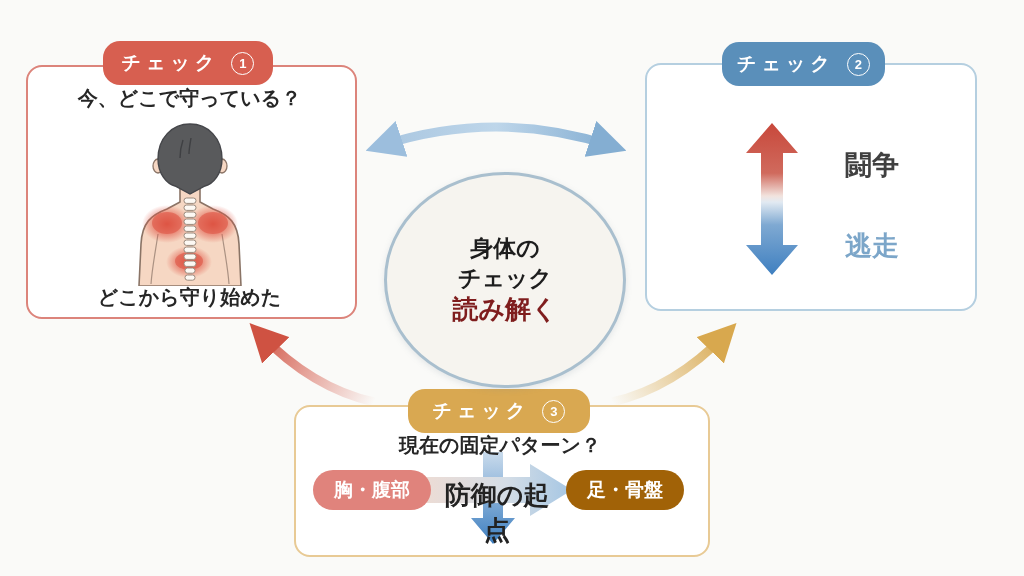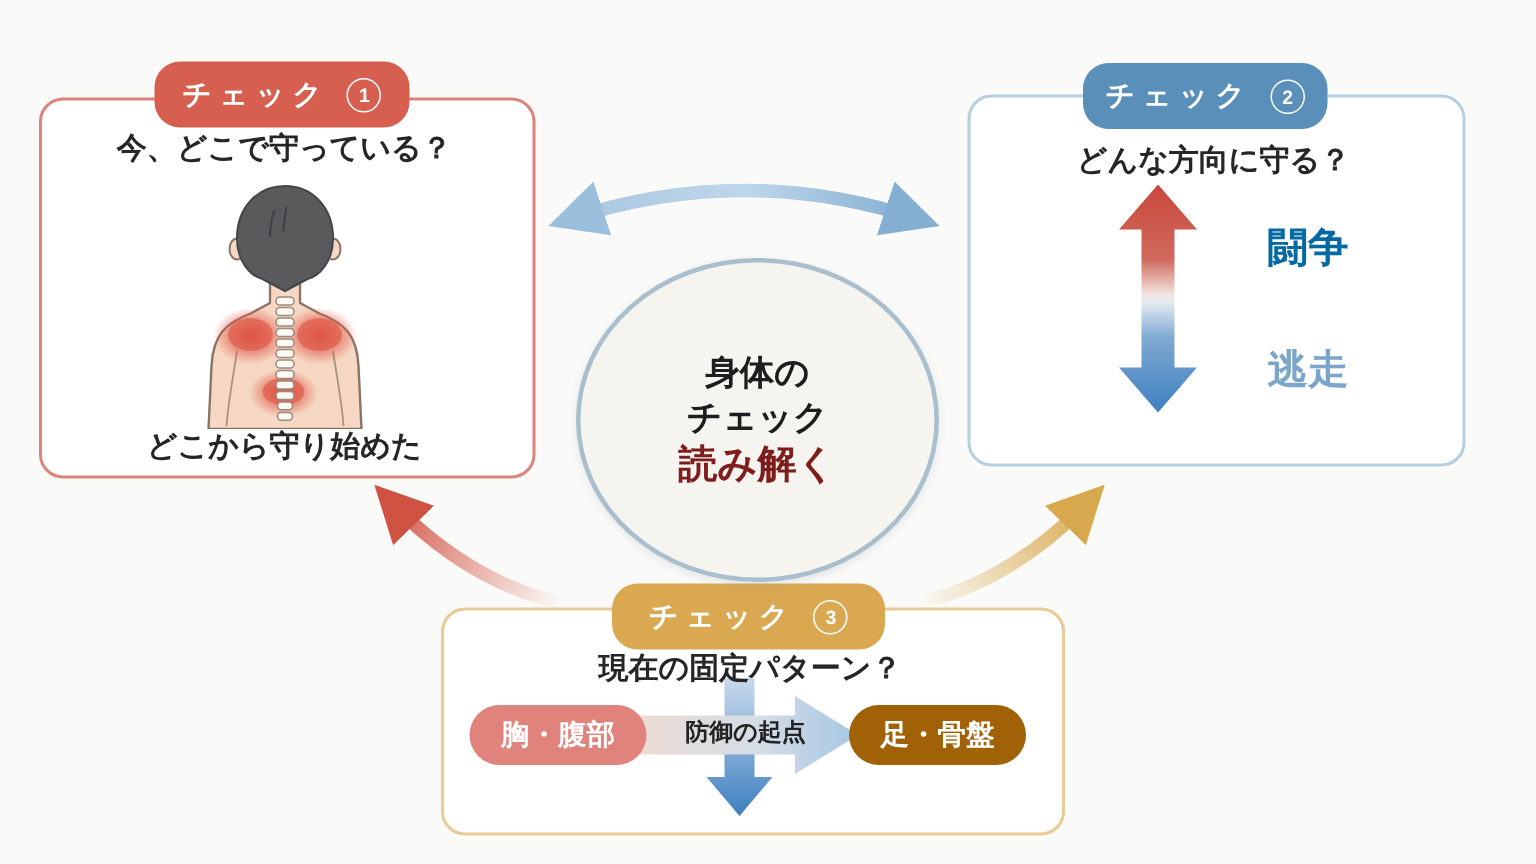--- a/index.html
+++ b/index.html
@@ -40,28 +40,28 @@
 
   #centerCircle{
     position:absolute;left:384px;top:172px;width:236px;height:210px;
     border-radius:50%;border:3px solid #a9bfce;background:#f6f4ef;
     display:flex;flex-direction:column;align-items:center;justify-content:center;
     z-index:6;box-shadow:0 2px 6px rgba(120,140,155,.18);
   }
   #centerCircle .l1,#centerCircle .l2{font-size:23px;font-weight:bold;line-height:1.32;color:#1d1d1d;}
   #centerCircle .l3{font-size:26px;font-weight:bold;line-height:1.3;color:#7f1d1d;}
 
-  #fight{position:absolute;left:845px;top:147px;font-size:27px;font-weight:bold;color:#0369a1;z-index:4;}
+  #fight{position:absolute;left:845px;top:147px;font-size:27px;font-weight:bold;color:#404040;z-index:4;}
   #flight{position:absolute;left:845px;top:228px;font-size:27px;font-weight:bold;color:#7ca6c9;z-index:4;}
 
   #arrow2{position:absolute;left:744px;top:123px;z-index:3;}
   #arrow3v{position:absolute;left:471px;top:452px;z-index:2;}
   #arrow3h{position:absolute;left:426px;top:464px;z-index:3;}
   #origin{position:absolute;left:432px;top:478px;width:130px;text-align:center;
-          font-weight:bold;font-size:16px;color:#222;z-index:4;}
+          font-weight:bold;font-size:26px;color:#222;z-index:4;}
 
   .pill{
     position:absolute;height:40px;border-radius:21px;color:#fff;font-weight:bold;
     font-size:19px;display:flex;align-items:center;justify-content:center;z-index:5;
   }
   #pillL{left:313px;top:470px;width:118px;background:#e0837c;text-align:center;}
   #pillR{left:566px;top:470px;width:118px;background:#a16207;}
 
   #arcTop{position:absolute;left:352px;top:100px;z-index:2;}
   #arcRed{position:absolute;left:240px;top:320px;z-index:2;}
@@ -125,21 +125,20 @@
     <path d="M66 24 C65 30 64 35 64 40" fill="none" stroke="#3f4043" stroke-width="1.4"></path>
   </svg>
 
   <div id="cap1">どこから守り始めた</div>
 
   <div class="card" id="box2"></div>
   <div class="badge" id="badge2">
     <span>チェック</span>
     <span class="num">2</span>
   </div>
-  <div class="q" id="q2">どんな方向に守る？</div>
 
   <svg id="arrow2" width="56" height="152" viewBox="0 0 56 152">
     <defs>
       <linearGradient id="gFF" x1="0" y1="0" x2="0" y2="1">
         <stop offset="0" stop-color="#c8483b"></stop>
         <stop offset="0.33" stop-color="#d06a5d"></stop>
         <stop offset="0.48" stop-color="#f2e3de"></stop>
         <stop offset="0.52" stop-color="#e2eaf2"></stop>
         <stop offset="0.67" stop-color="#7fa9d2"></stop>
         <stop offset="1" stop-color="#3e7fc0"></stop>

